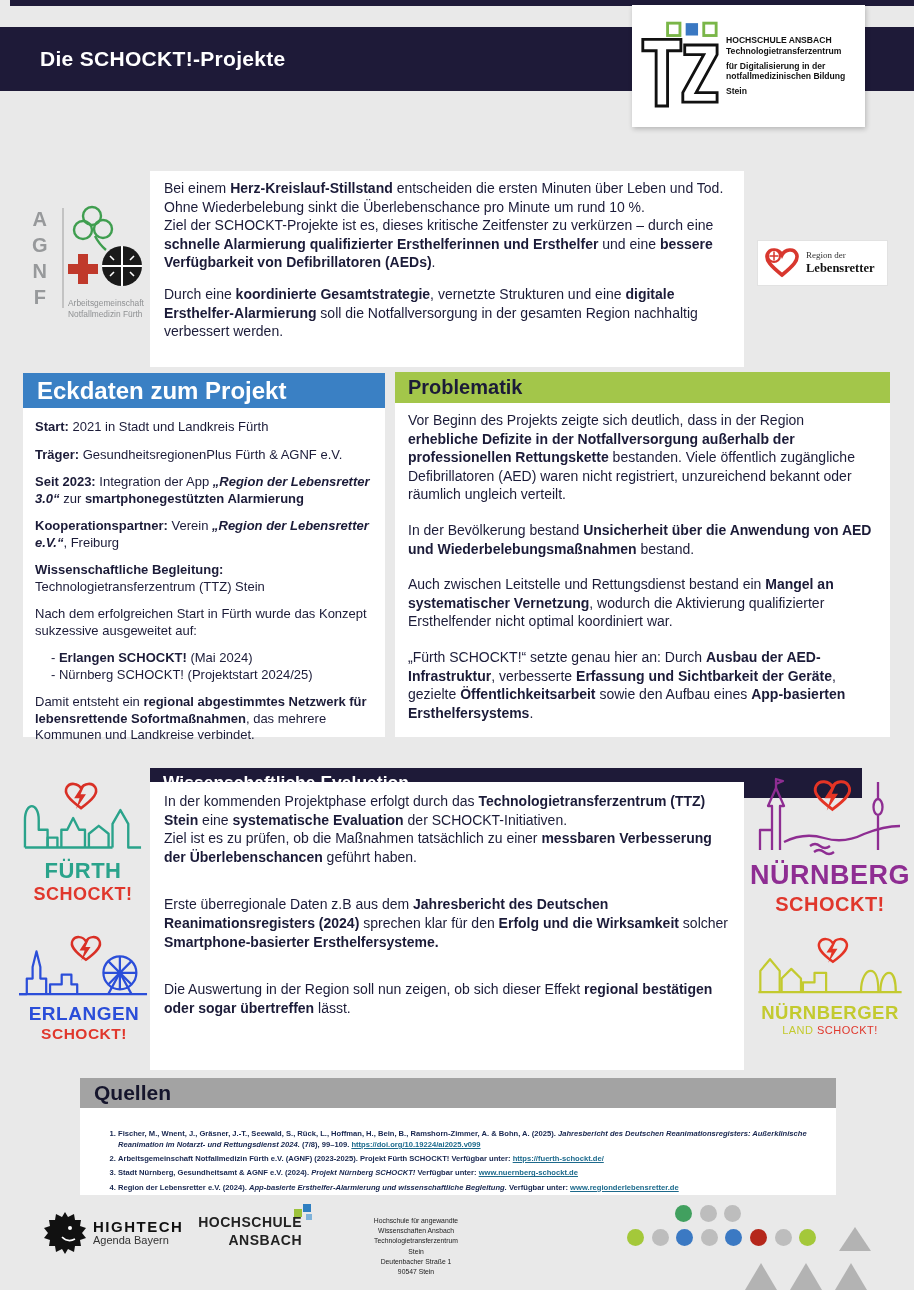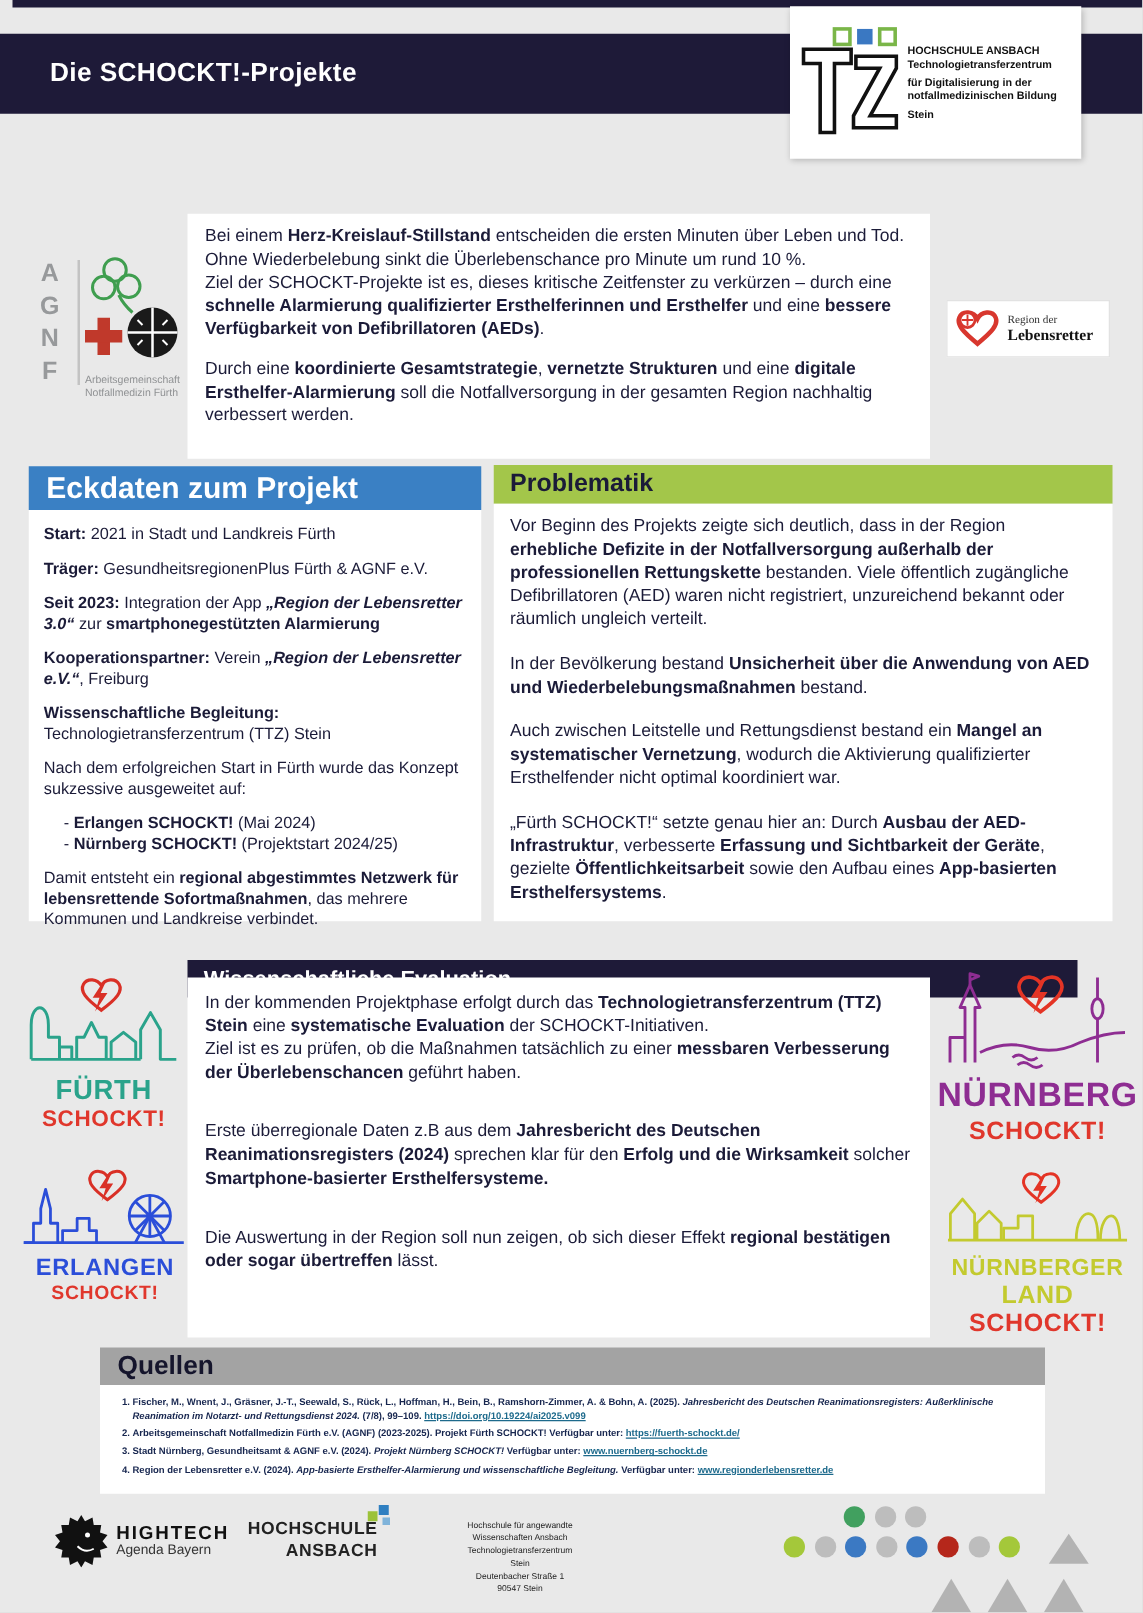--- a/index.html
+++ b/index.html
@@ -28,21 +28,21 @@
   .box-eck{left:23px;top:408px;width:362px;height:329px;padding:11px 12px;font-size:13px;line-height:1.27}
   .box-prob{left:395px;top:403px;width:495px;height:334px;padding:8px 13px;font-size:14px;line-height:1.33}
   .box-quellen{left:80px;top:1108px;width:756px;height:87px;padding:9px 12px 6px 10px;font-size:7.6px;line-height:1.42;color:#17264f}
   .para{margin:0 0 13px}
   .box-eval .para{margin:0 0 29px}
   .box-prob .para{margin:0 0 17px}
   .para:last-child{margin-bottom:0}
   .box-eck .entry{margin:0 0 11px}
   .box-eck .list{margin:0 0 11px;padding-left:16px}
   .link{color:#1d6a8c;text-decoration:underline}
-  ol.refs{margin:0;padding-left:16px}
+  ol.refs{margin:12px;padding-left:16px}
   ol.refs li{margin-bottom:3.5px}
   ol.refs li::marker{font-weight:bold}
   
   .agnf{position:absolute;left:20px;top:186px;width:136px;height:140px}
   .agnf-letters{position:absolute;left:12px;top:20px;display:flex;flex-direction:column;align-items:center;
                 font-size:20px;font-weight:bold;color:#97999b;line-height:26px}
   .agnf-div{position:absolute;left:42px;top:22px;width:2px;height:100px;background:#c3c3c3}
   .agnf-clover{position:absolute;left:52px;top:18px}
   .agnf-cross{position:absolute;left:48px;top:68px}
   .agnf-emblem{position:absolute;left:80px;top:58px}
@@ -60,21 +60,21 @@
   .cl-nbland{left:750px;top:936px;width:160px}
   .cl-city{font-weight:bold;letter-spacing:.5px}
   .cl-schockt{font-weight:bold;color:#e0372c;letter-spacing:.5px}
   .cl-fuerth .cl-city{font-size:22px;color:#2aa38b;margin-top:2px}
   .cl-fuerth .cl-schockt{font-size:18px}
   .cl-erlangen .cl-city{font-size:19px;color:#2b4ed9;margin-top:1px}
   .cl-erlangen .cl-schockt{font-size:15.5px}
   .cl-nuernberg .cl-city{font-size:27px;color:#8e2d92}
   .cl-nuernberg .cl-schockt{font-size:20px;margin-top:2px}
   .cl-nbland .cl-line1{font-size:18.5px;font-weight:bold;color:#c3ca2f;letter-spacing:.5px;margin-top:2px}
-  .cl-nbland .cl-line2{font-size:20px;font-weight:bold;letter-spacing:.5px}
+  .cl-nbland .cl-line2{font-size:11px;font-weight:normal;letter-spacing:.5px}
   .cl-nbland .lime{color:#c3ca2f}
   .cl-nbland .red{color:#e0372c}
   
   .ft-hightech{position:absolute;left:42px;top:1210px;display:flex;align-items:center;gap:5px}
   .ht-l1{font-size:15px;font-weight:bold;letter-spacing:1.5px;color:#111}
   .ht-l2{font-size:11px;color:#333;margin-top:-1px}
   .ft-hs{position:absolute;left:190px;top:1214px;width:112px;text-align:right}
   .hs-line{font-size:14px;font-weight:bold;letter-spacing:.5px;color:#222;line-height:1.25}
   .hs-icon{position:absolute;right:-12px;top:-12px}
   .ft-addr{position:absolute;left:366px;top:1216px;width:100px;text-align:center;font-size:6.8px;line-height:1.5;color:#222}
@@ -113,21 +113,21 @@
       <div>HOCHSCHULE ANSBACH</div>
       <div>Technologietransferzentrum</div>
       <div class="g">für Digitalisierung in der</div>
       <div>notfallmedizinischen Bildung</div>
       <div class="g">Stein</div>
     </div>
   </div>
 
   <div class="box box-wiss">
     <p class="para"><span>Bei einem </span><span style="font-weight: bold;">Herz-Kreislauf-Stillstand</span><span> entscheiden die ersten Minuten über Leben und Tod. Ohne Wiederbelebung sinkt die Überlebenschance pro Minute um rund 10 %.</span><br><span>Ziel der SCHOCKT-Projekte ist es, dieses kritische Zeitfenster zu verkürzen – durch eine </span><span style="font-weight: bold;">schnelle Alarmierung qualifizierter Ersthelferinnen und Ersthelfer</span><span> und eine </span><span style="font-weight: bold;">bessere Verfügbarkeit von Defibrillatoren (AEDs)</span><span>.</span></p>
-    <p class="para"><span>Durch eine </span><span style="font-weight: bold;">koordinierte Gesamtstrategie</span><span>, </span><span style="font-weight: bold; margin-top: 28px;">vernetzte Strukturen</span><span> und eine </span><span style="font-weight: bold;">digitale Ersthelfer-Alarmierung</span><span> soll die Notfallversorgung in der gesamten Region nachhaltig verbessert werden.</span></p>
+    <p class="para"><span>Durch eine </span><span style="font-weight: bold;">koordinierte Gesamtstrategie</span><span>, </span><span style="font-weight: normal; margin-top: 28px;">vernetzte Strukturen</span><span> und eine </span><span style="font-weight: bold;">digitale Ersthelfer-Alarmierung</span><span> soll die Notfallversorgung in der gesamten Region nachhaltig verbessert werden.</span></p>
   </div>
 
   <div class="agnf">
     <div class="agnf-letters">
       <span>A</span>
       <span>G</span>
       <span>N</span>
       <span>F</span>
     </div>
     <div class="agnf-div"></div>
@@ -170,21 +170,21 @@
   </div>
   <div class="box box-eck">
     <div class="entry"><span style="font-weight: bold;">Start:</span><span> 2021 in Stadt und Landkreis Fürth</span></div>
     <div class="entry"><span style="font-weight: bold;">Träger:</span><span> GesundheitsregionenPlus Fürth &amp; AGNF e.V.</span></div>
     <div class="entry"><span style="font-weight: bold;">Seit 2023:</span><span> Integration der App </span><span style="font-weight: bold; font-style: italic;">„Region der Lebensretter 3.0“</span><span> zur </span><span style="font-weight: bold;">smartphonegestützten Alarmierung</span></div>
     <div class="entry"><span style="font-weight: bold;">Kooperationspartner:</span><span> Verein </span><span style="font-weight: bold; font-style: italic;">„Region der Lebensretter e.V.“</span><span>, Freiburg</span></div>
     <div class="entry"><span style="font-weight: bold;">Wissenschaftliche Begleitung:</span><br><span>Technologietransferzentrum (TTZ) Stein</span></div>
     <div class="entry"><span>Nach dem erfolgreichen Start in Fürth wurde das Konzept sukzessive ausgeweitet auf:</span></div>
     <div class="list">
       <div><span>- </span><span style="font-weight: bold;">Erlangen SCHOCKT!</span><span> (Mai 2024)</span></div>
-      <div><span>- </span><span style="font-weight: bold; text-align: right;">Nürnberg SCHOCKT!</span><span> (Projektstart 2024/25)</span></div>
+      <div><span>- </span><span style="font-weight: normal; text-align: right;">Nürnberg SCHOCKT!</span><span> (Projektstart 2024/25)</span></div>
     </div>
     <div class="entry"><span>Damit entsteht ein </span><span style="font-weight: bold;">regional abgestimmtes Netzwerk für lebensrettende Sofortmaßnahmen</span><span>, das mehrere Kommunen und Landkreise verbindet.</span></div>
   </div>
 
   <div class="sec-head head-prob">
     <span>Problematik</span>
   </div>
   <div class="box box-prob">
     <p class="para"><span>Vor Beginn des Projekts zeigte sich deutlich, dass in der Region </span><span style="font-weight: bold;">erhebliche Defizite in der Notfallversorgung außerhalb der professionellen Rettungskette</span><span> bestanden. Viele öffentlich zugängliche Defibrillatoren (AED) waren nicht registriert, unzureichend bekannt oder räumlich ungleich verteilt.</span></p>
     <p class="para"><span>In der Bevölkerung bestand </span><span style="font-weight: bold;">Unsicherheit über die Anwendung von AED und Wiederbelebungsmaßnahmen</span><span> bestand.</span></p>

